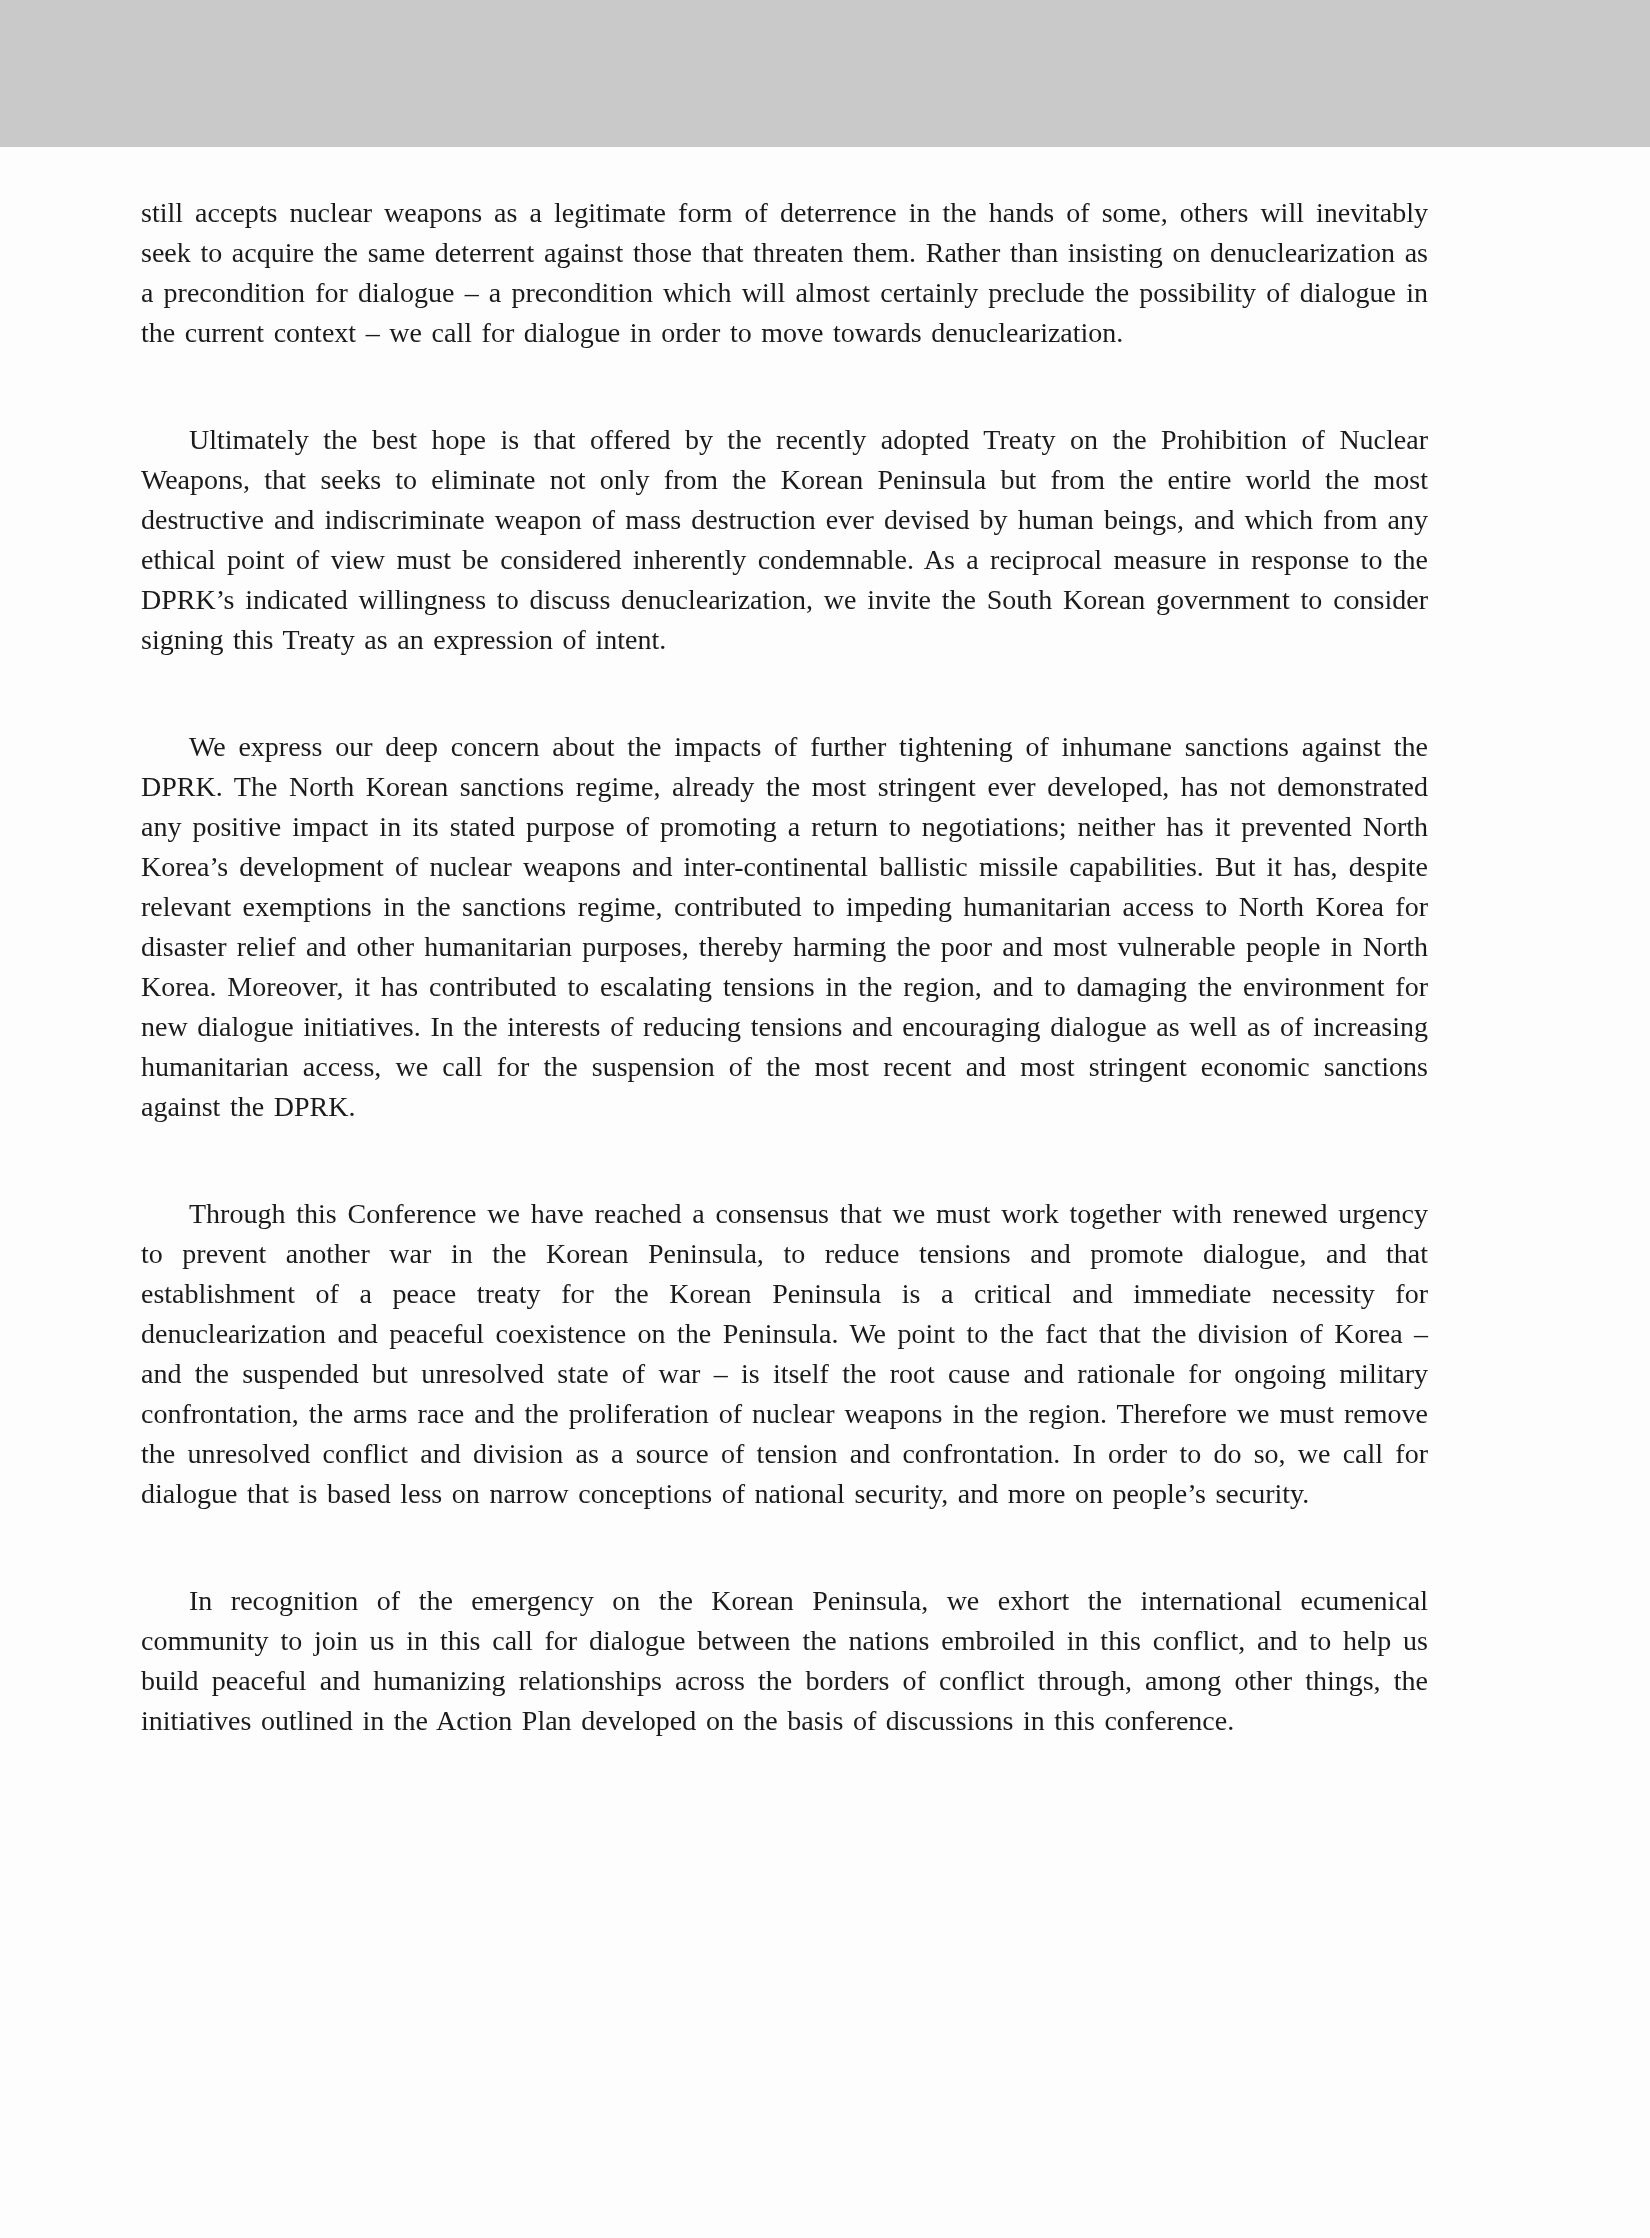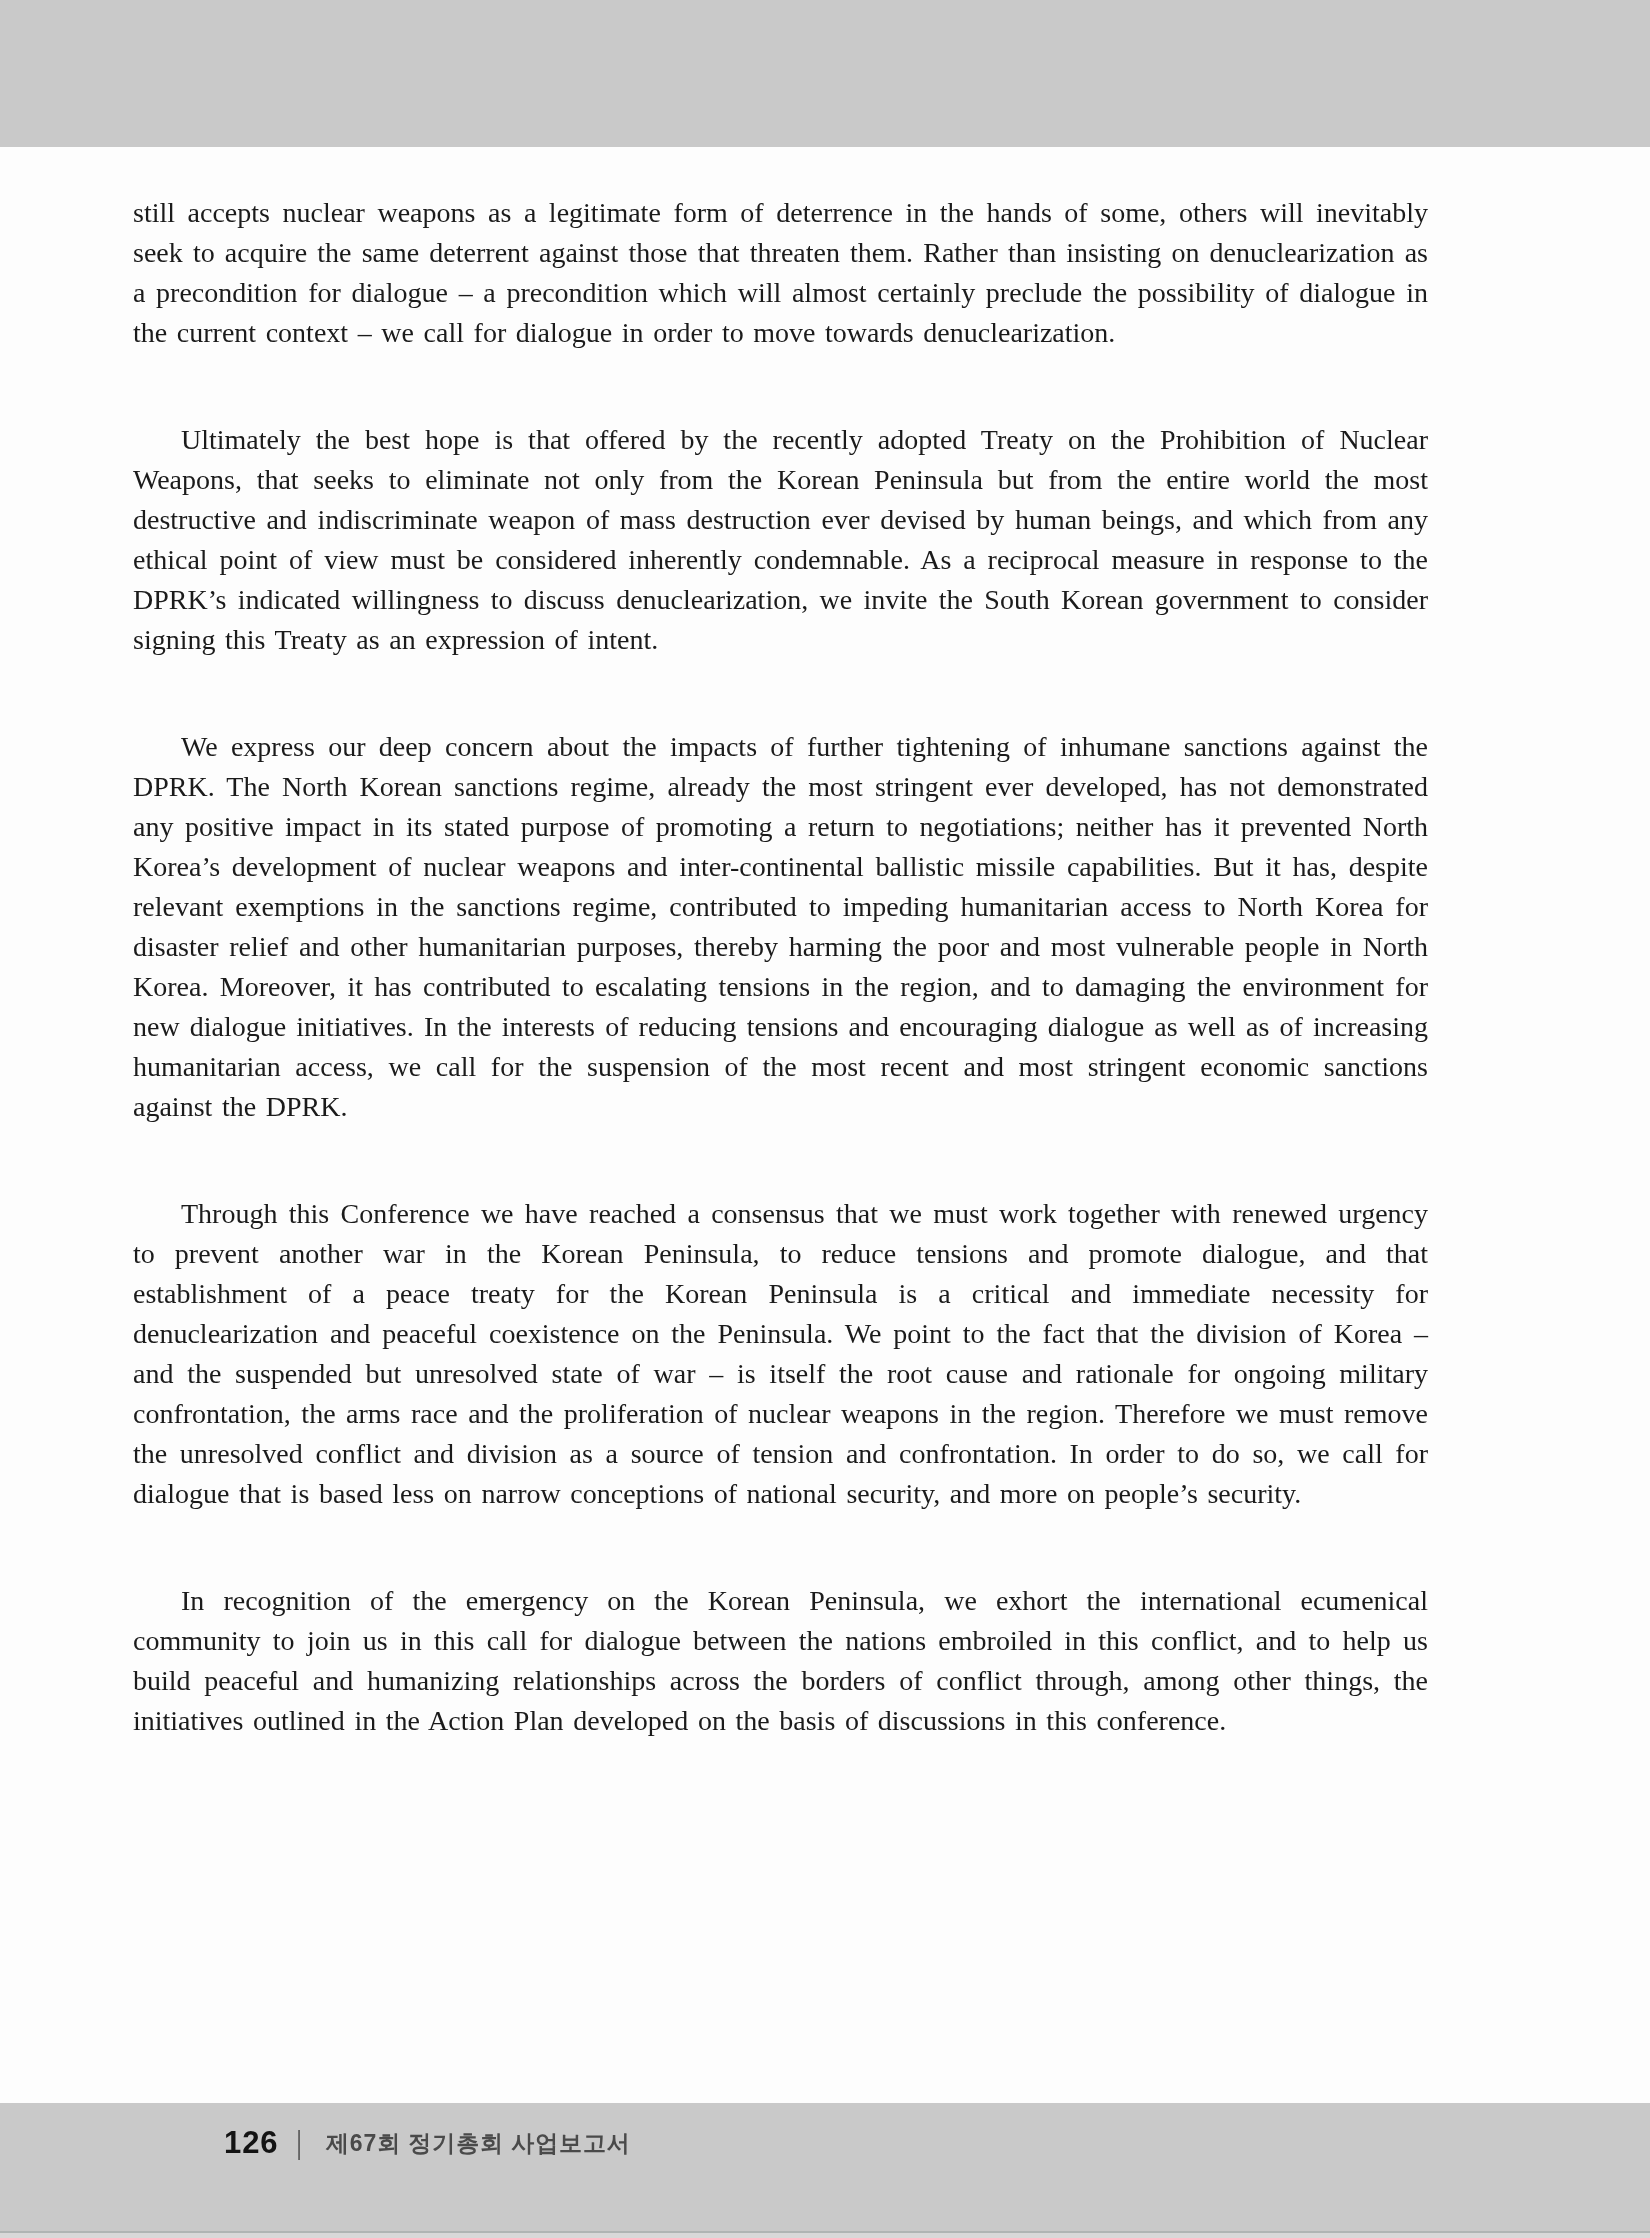--- a/index.html
+++ b/index.html
@@ -33,21 +33,21 @@
     top: 193px;
     width: 1295px;
   }
   .para {
     font-size: 28px;
     line-height: 40px;
     color: #1b1b1b;
     text-align: justify;
     text-indent: 48px;
     word-spacing: 2.6px;
-    margin: 0 0 67px 0;
+    margin: 0 0 67px 8px;
   }
   .para.first {
     text-indent: 0;
   }
   .footer-band {
     position: absolute;
     left: 0;
     top: 2103px;
     bottom: 0;
     width: 100%;
@@ -98,23 +98,15 @@
   <div class="top-band"></div>
 
   <main class="content">
     <p class="para first">still accepts nuclear weapons as a legitimate form of deterrence in the hands of some, others will inevitably seek to acquire the same deterrent against those that threaten them. Rather than insisting on denuclearization as a precondition for dialogue – a precondition which will almost certainly preclude the possibility of dialogue in the current context – we call for dialogue in order to move towards denuclearization.</p>
     <p class="para">Ultimately the best hope is that offered by the recently adopted Treaty on the Prohibition of Nuclear Weapons, that seeks to eliminate not only from the Korean Peninsula but from the entire world the most destructive and indiscriminate weapon of mass destruction ever devised by human beings, and which from any ethical point of view must be considered inherently condemnable. As a reciprocal measure in response to the DPRK’s indicated willingness to discuss denuclearization, we invite the South Korean government to consider signing this Treaty as an expression of intent.</p>
     <p class="para">We express our deep concern about the impacts of further tightening of inhumane sanctions against the DPRK. The North Korean sanctions regime, already the most stringent ever developed, has not demonstrated any positive impact in its stated purpose of promoting a return to negotiations; neither has it prevented North Korea’s development of nuclear weapons and inter-continental ballistic missile capabilities. But it has, despite relevant exemptions in the sanctions regime, contributed to impeding humanitarian access to North Korea for disaster relief and other humanitarian purposes, thereby harming the poor and most vulnerable people in North Korea. Moreover, it has contributed to escalating tensions in the region, and to damaging the environment for new dialogue initiatives. In the interests of reducing tensions and encouraging dialogue as well as of increasing humanitarian access, we call for the suspension of the most recent and most stringent economic sanctions against the DPRK.</p>
     <p class="para">Through this Conference we have reached a consensus that we must work together with renewed urgency to prevent another war in the Korean Peninsula, to reduce tensions and promote dialogue, and that establishment of a peace treaty for the Korean Peninsula is a critical and immediate necessity for denuclearization and peaceful coexistence on the Peninsula. We point to the fact that the division of Korea – and the suspended but unresolved state of war – is itself the root cause and rationale for ongoing military confrontation, the arms race and the proliferation of nuclear weapons in the region. Therefore we must remove the unresolved conflict and division as a source of tension and confrontation. In order to do so, we call for dialogue that is based less on narrow conceptions of national security, and more on people’s security.</p>
     <p class="para">In recognition of the emergency on the Korean Peninsula, we exhort the international ecumenical community to join us in this call for dialogue between the nations embroiled in this conflict, and to help us build peaceful and humanizing relationships across the borders of conflict through, among other things, the initiatives outlined in the Action Plan developed on the basis of discussions in this conference.</p>
   </main>
 
-  <footer class="footer-band">
-    <div class="footer-row">
-      <span class="page-num">126</span>
-      <span class="footer-sep">|</span>
-      <span class="doc-title">제67회 정기총회 사업보고서</span>
-    </div>
-    <div class="bottom-edge"></div>
-  </footer>
 
 </div>
 
 
 </body></html>

